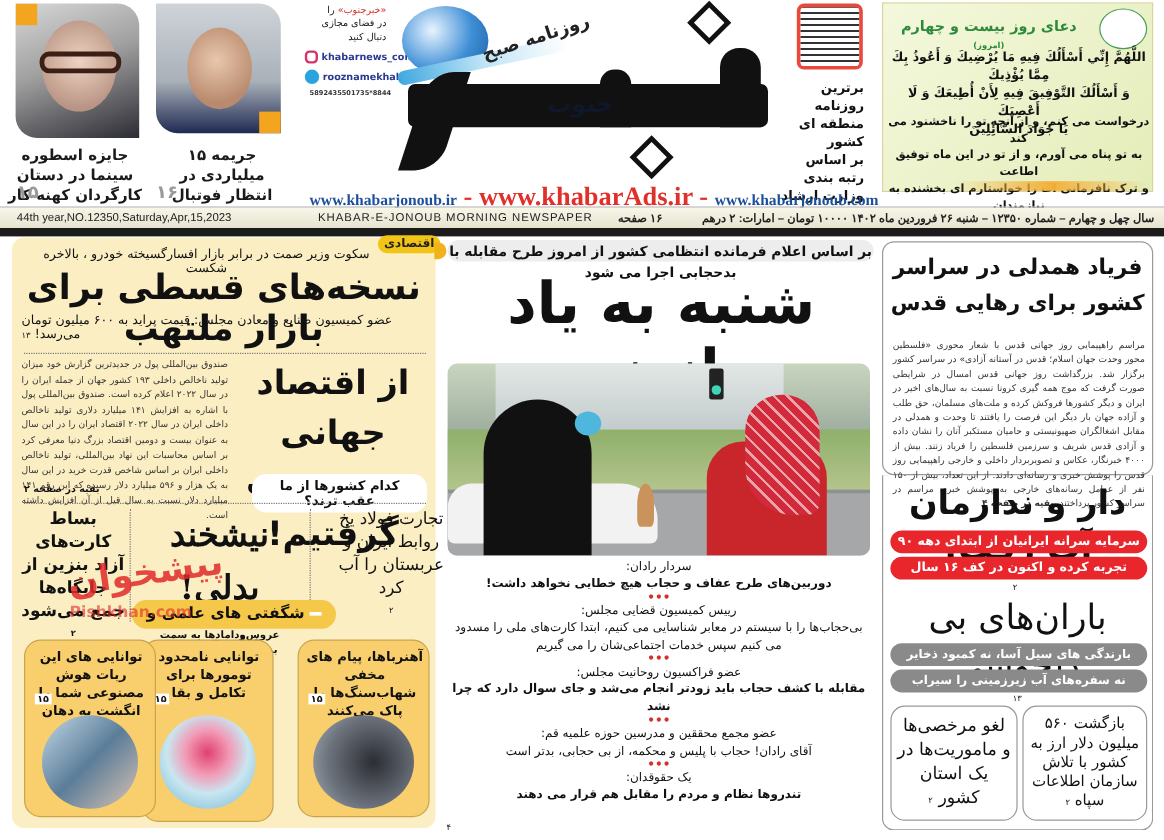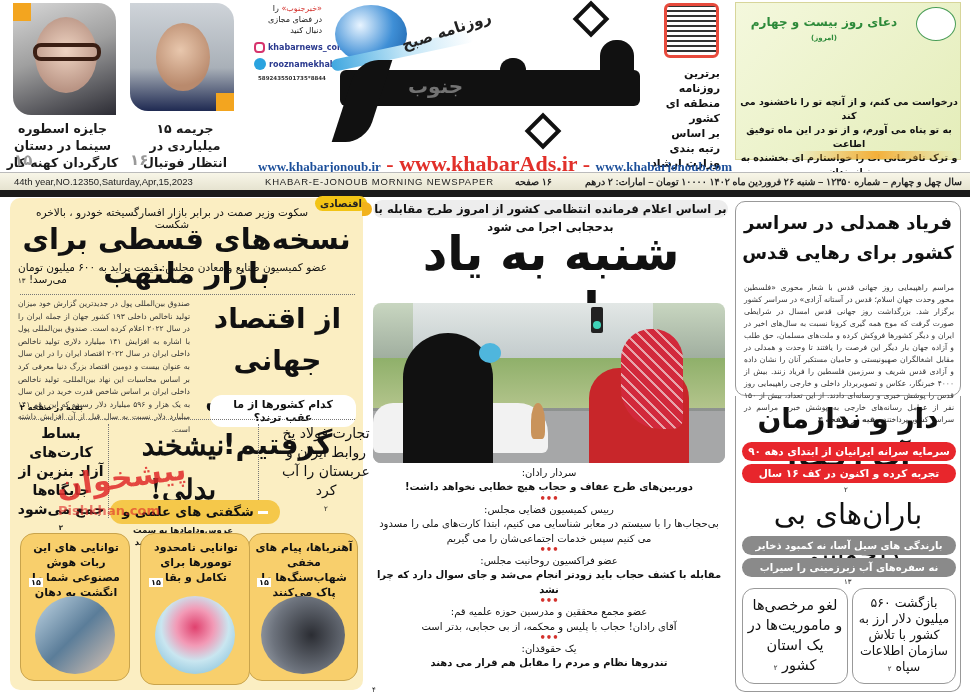--- a/index.html
+++ b/index.html
@@ -93,39 +93,44 @@
   <div class="abs" style="left:258px;top:75px;font-size:5.5px;font-weight:bold;color:#333">5892435501735*8844</div>
 
   <div class="globe" style="left:335px;top:5px;width:72px;height:58px"></div>
   <div class="abs" style="left:330px;top:45px;width:145px;height:12px;background:linear-gradient(90deg,#3fa7e0,#bfe4f6,transparent);transform:rotate(-12deg);border-radius:6px"></div>
   <div class="abs" style="left:400px;top:22px;font-size:15px;font-weight:bold;color:#222;direction:rtl;transform:rotate(-18deg)">روزنامه صبح</div>
   <div class="abs" style="left:578px;top:6px;width:26px;height:26px;border:4px solid #111;transform:rotate(45deg);background:#fff"></div>
   <div class="abs" style="left:340px;top:70px;width:300px;height:36px;background:#111;border-radius:6px"></div>
   <div class="abs" style="left:345px;top:60px;width:34px;height:82px;background:#111;border-radius:20px 0 20px 0;transform:skewX(-18deg)"></div>
   <div class="abs" style="left:600px;top:40px;width:34px;height:66px;background:#111;border-radius:16px 16px 0 0"></div>
   <div class="abs" style="left:500px;top:58px;width:26px;height:48px;background:#111;border-radius:12px 12px 0 0"></div>
-  <div class="abs" style="left:408px;top:74px;font-size:20px;font-weight:bold;color:#737373;direction:rtl">جنوب</div>
+  <div class="abs" style="left:456px;top:74px;font-size:20px;font-weight:bold;color:#0f172a;direction:rtl">جنوب</div>
   <div class="abs" style="left:530px;top:118px;width:26px;height:26px;border:4px solid #111;transform:rotate(45deg);background:#fff"></div>
 
   <div class="qr" style="left:664px;top:3px;width:55px;height:55px"></div>
   <div class="abs tagline" style="left:646px;top:66px;width:74px">
     <div>برترین روزنامه</div>
     <div>منطقه ای کشور</div>
     <div>بر اساس</div>
     <div>رتبه بندی</div>
     <div>وزارت ارشاد</div>
   </div>
 
   <div class="abs urls" style="left:258px;top:151px">
     <span>www.khabarjonoub.ir</span><span class="big"> - </span><span class="big">www.khabarAds.ir</span><span class="big"> - </span><span>www.khabarjonoub.com</span>
   </div>
 
   <div class="dua" style="left:735px;top:2px;width:226px;height:158px">
     <div class="abs" style="right:4px;top:4px;width:40px;height:34px;border-radius:50%;border:1px solid #4a9d57;background:#fff"></div>
     <div class="abs title rtl" style="right:48px;top:12px;direction:rtl"><span>دعای روز بیست و چهارم</span> <span style="font-size:7px">(امروز)</span></div>
+    <div class="abs rtl ar" style="left:4px;top:38px;width:218px">
+      <div>اللَّهُمَّ إِنِّي أَسْأَلُكَ فِيهِ مَا يُرْضِيكَ وَ أَعُوذُ بِكَ مِمَّا يُؤْذِيكَ</div>
+      <div>وَ أَسْأَلُكَ التَّوْفِيقَ فِيهِ لِأَنْ أُطِيعَكَ وَ لَا أَعْصِيَكَ</div>
+      <div>يَا جَوَادَ السَّائِلِينَ</div>
+    </div>
     <div class="abs rtl fa" style="left:4px;top:92px;width:218px">
       <div>درخواست می کنم، و از آنچه تو را ناخشنود می کند</div>
       <div>به تو پناه می آورم، و از تو در این ماه توفیق اطاعت</div>
       <div>و ترک نافرمانی ات را خواستارم ای بخشنده به نیازمندان</div>
     </div>
     <div class="abs" style="left:60px;bottom:0;width:160px;height:8px;background:linear-gradient(90deg,transparent,#f3b03a,transparent)"></div>
   </div>
 </div>
 
 <div class="infobar">
@@ -175,21 +180,21 @@
 
   <div class="abs sci-bar" style="left:100px;top:302px;width:170px;height:24px;line-height:24px">
     <span style="display:inline-block;width:10px;height:3px;background:#fff;vertical-align:middle;margin-left:4px"></span><span>شگفتی های علمی و فناوری</span>
   </div>
 
   <div class="card" style="left:238px;top:335px;width:110px;height:148px">
     <div class="abs t" style="left:4px;top:6px;width:102px">آهنرباها، پیام های مخفی شهاب‌سنگ‌ها را پاک می‌کنند</div>
     <span class="abs num" style="left:8px;top:44px">۱۵</span>
     <div class="circ" style="left:12px;top:62px;width:84px;height:78px;background:radial-gradient(circle at 60% 50%,#2b2d33,#6d737d 60%,#a9b0b9)"></div>
   </div>
-  <div class="card" style="left:130px;top:335px;width:110px;height:152px">
+  <div class="card" style="left:108px;top:335px;width:110px;height:152px">
     <div class="abs t" style="left:4px;top:6px;width:102px">توانایی نامحدود تومورها برای تکامل و بقا</div>
     <span class="abs num" style="left:8px;top:44px">۱۵</span>
     <div class="circ" style="left:14px;top:62px;width:80px;height:78px;background:radial-gradient(circle at 50% 40%,#e0416e,#f29ab6 30%,#c9e6f0 55%,#6fb4d3)"></div>
   </div>
   <div class="card" style="left:10px;top:335px;width:110px;height:148px">
     <div class="abs t" style="left:4px;top:6px;width:102px">توانایی های این ربات هوش مصنوعی شما را انگشت به دهان می گذارد</div>
     <span class="abs num" style="left:8px;top:44px">۱۵</span>
     <div class="circ" style="left:14px;top:62px;width:80px;height:78px;background:linear-gradient(135deg,#c3d8e6,#5b7d99 50%,#d9c3b3)"></div>
   </div>
   <div class="watermark" style="left:46px;top:262px;font-size:30px;transform:rotate(-8deg);direction:rtl">پیشخوان</div>

